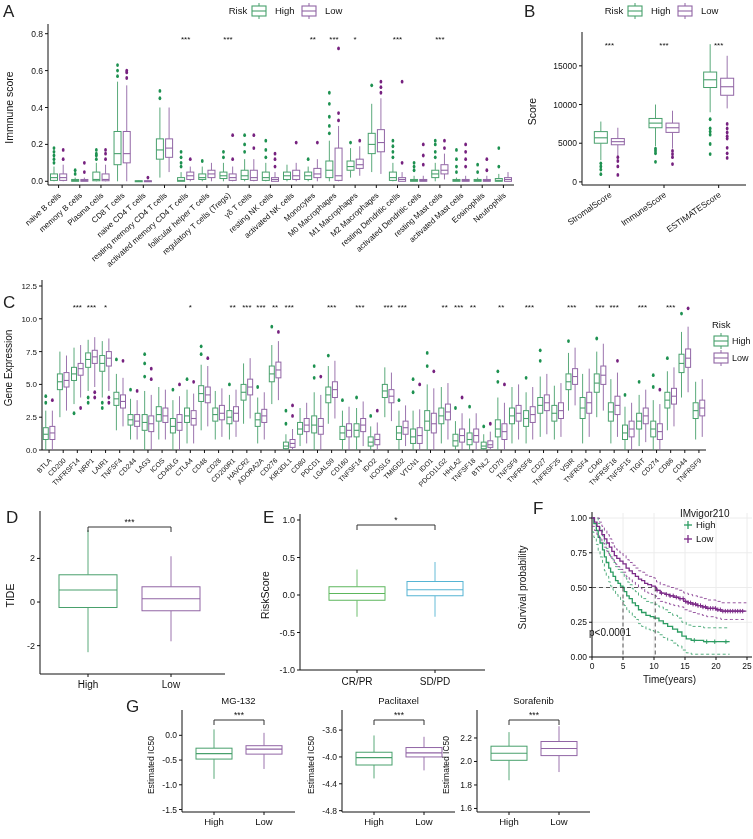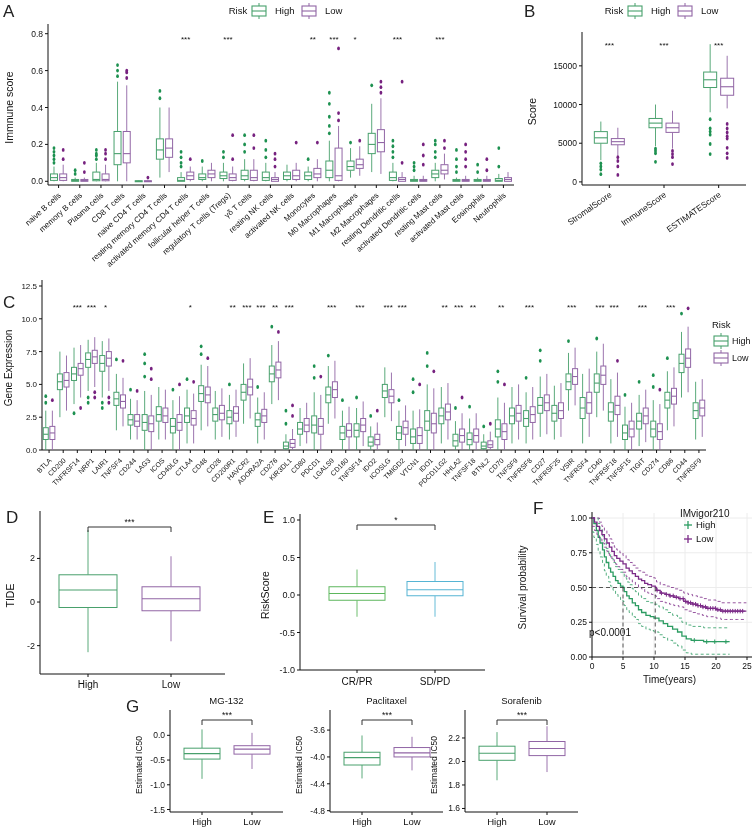--- a/index.html
+++ b/index.html
@@ -1240,21 +1240,21 @@
         <text x="77" y="141" fill="#111" font-size="10" text-anchor="start" font-family="&quot;Liberation Sans&quot;,sans-serif">p&lt;0.0001</text>
         <text x="168" y="22" fill="#111" font-size="10" text-anchor="start" font-family="&quot;Liberation Sans&quot;,sans-serif">IMvigor210</text>
         <line x1="172" x2="180" y1="30" y2="30" stroke="#2c9c62" stroke-width="1.3"></line>
         <line x1="176" x2="176" y1="26" y2="34" stroke="#2c9c62" stroke-width="1.3"></line>
         <text x="184" y="33" fill="#111" font-size="9.5" text-anchor="start" font-family="&quot;Liberation Sans&quot;,sans-serif">High</text>
         <line x1="172" x2="180" y1="44" y2="44" stroke="#7c2b88" stroke-width="1.3"></line>
         <line x1="176" x2="176" y1="40" y2="48" stroke="#7c2b88" stroke-width="1.3"></line>
         <text x="184" y="47" fill="#111" font-size="9.5" text-anchor="start" font-family="&quot;Liberation Sans&quot;,sans-serif">Low</text>
       </svg>
     </div>
-  <div class="panel" id="panel-G" style="left:0;top:690px;width:683px;height:149px">
+  <div class="panel" id="panel-G" style="left:12px;top:690px;width:683px;height:149px">
       <svg width="753" height="149">
         <text x="226.5" y="14" fill="#111" font-size="9.5" text-anchor="middle" font-family="&quot;Liberation Sans&quot;,sans-serif">MG-132</text>
         <line x1="170" x2="170" y1="20" y2="122" stroke="#111" stroke-width="1"></line>
         <line x1="170" x2="283" y1="122" y2="122" stroke="#111" stroke-width="1"></line>
         <line x1="167" x2="170" y1="45.315789473684205" y2="45.315789473684205" stroke="#111" stroke-width="1"></line>
         <text x="165" y="48.315789473684205" fill="#111" font-size="8.5" text-anchor="end" font-family="&quot;Liberation Sans&quot;,sans-serif">0.0</text>
         <line x1="167" x2="170" y1="70.05263157894737" y2="70.05263157894737" stroke="#111" stroke-width="1"></line>
         <text x="165" y="73.05263157894737" fill="#111" font-size="8.5" text-anchor="end" font-family="&quot;Liberation Sans&quot;,sans-serif">-0.5</text>
         <line x1="167" x2="170" y1="94.78947368421052" y2="94.78947368421052" stroke="#111" stroke-width="1"></line>
         <text x="165" y="97.78947368421052" fill="#111" font-size="8.5" text-anchor="end" font-family="&quot;Liberation Sans&quot;,sans-serif">-1.0</text>

